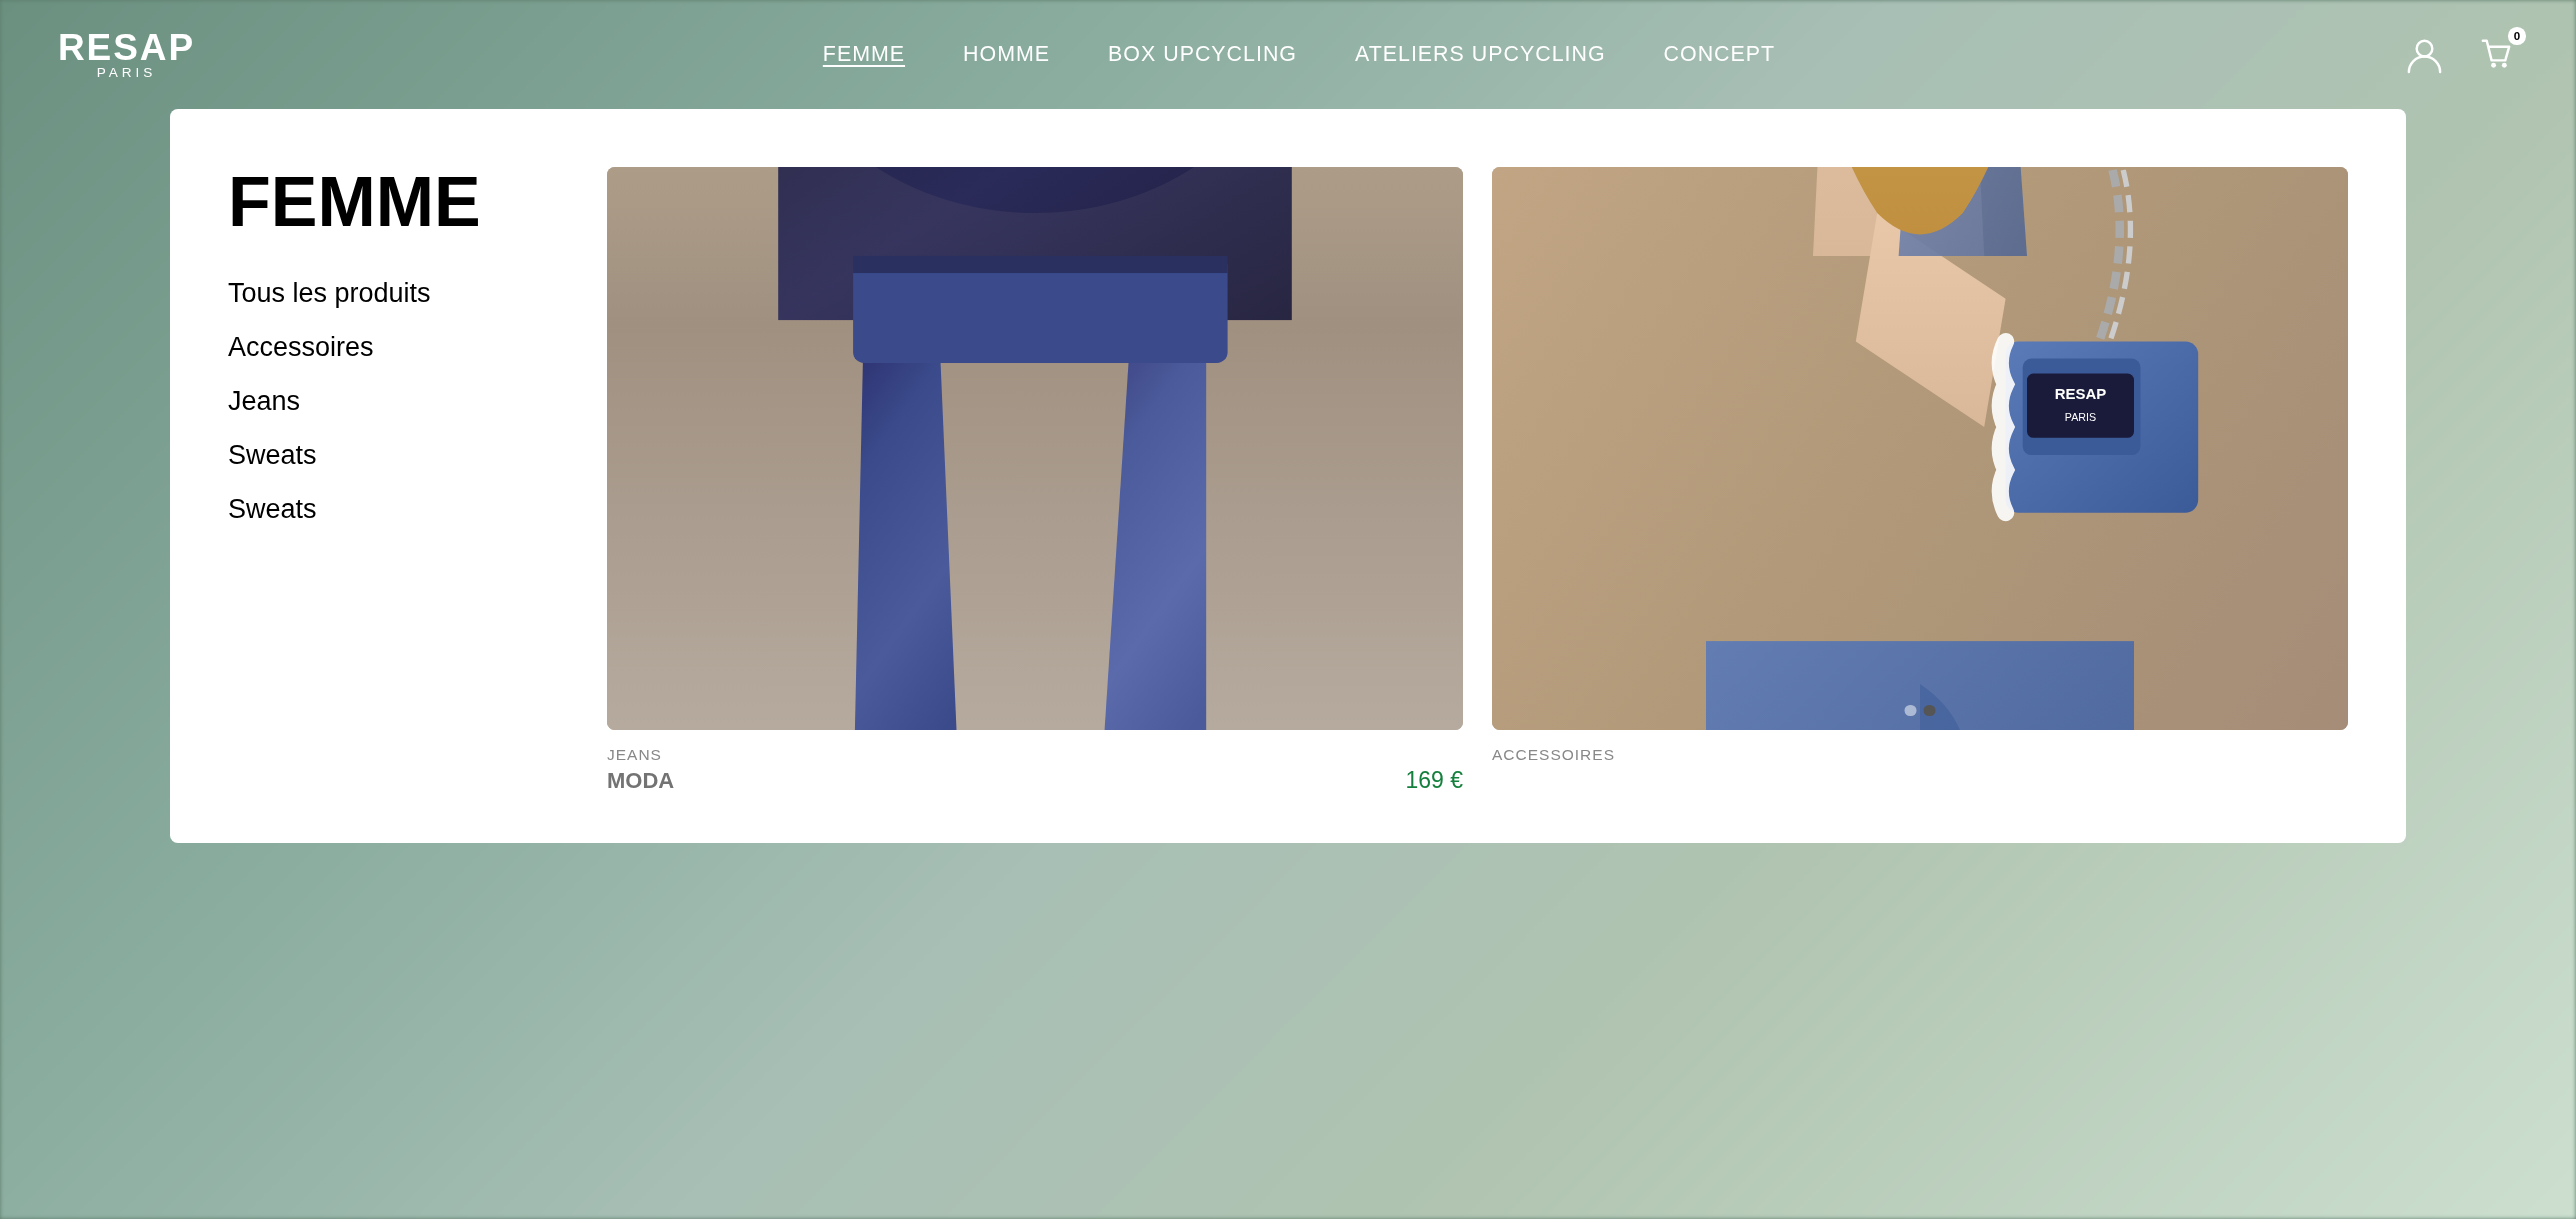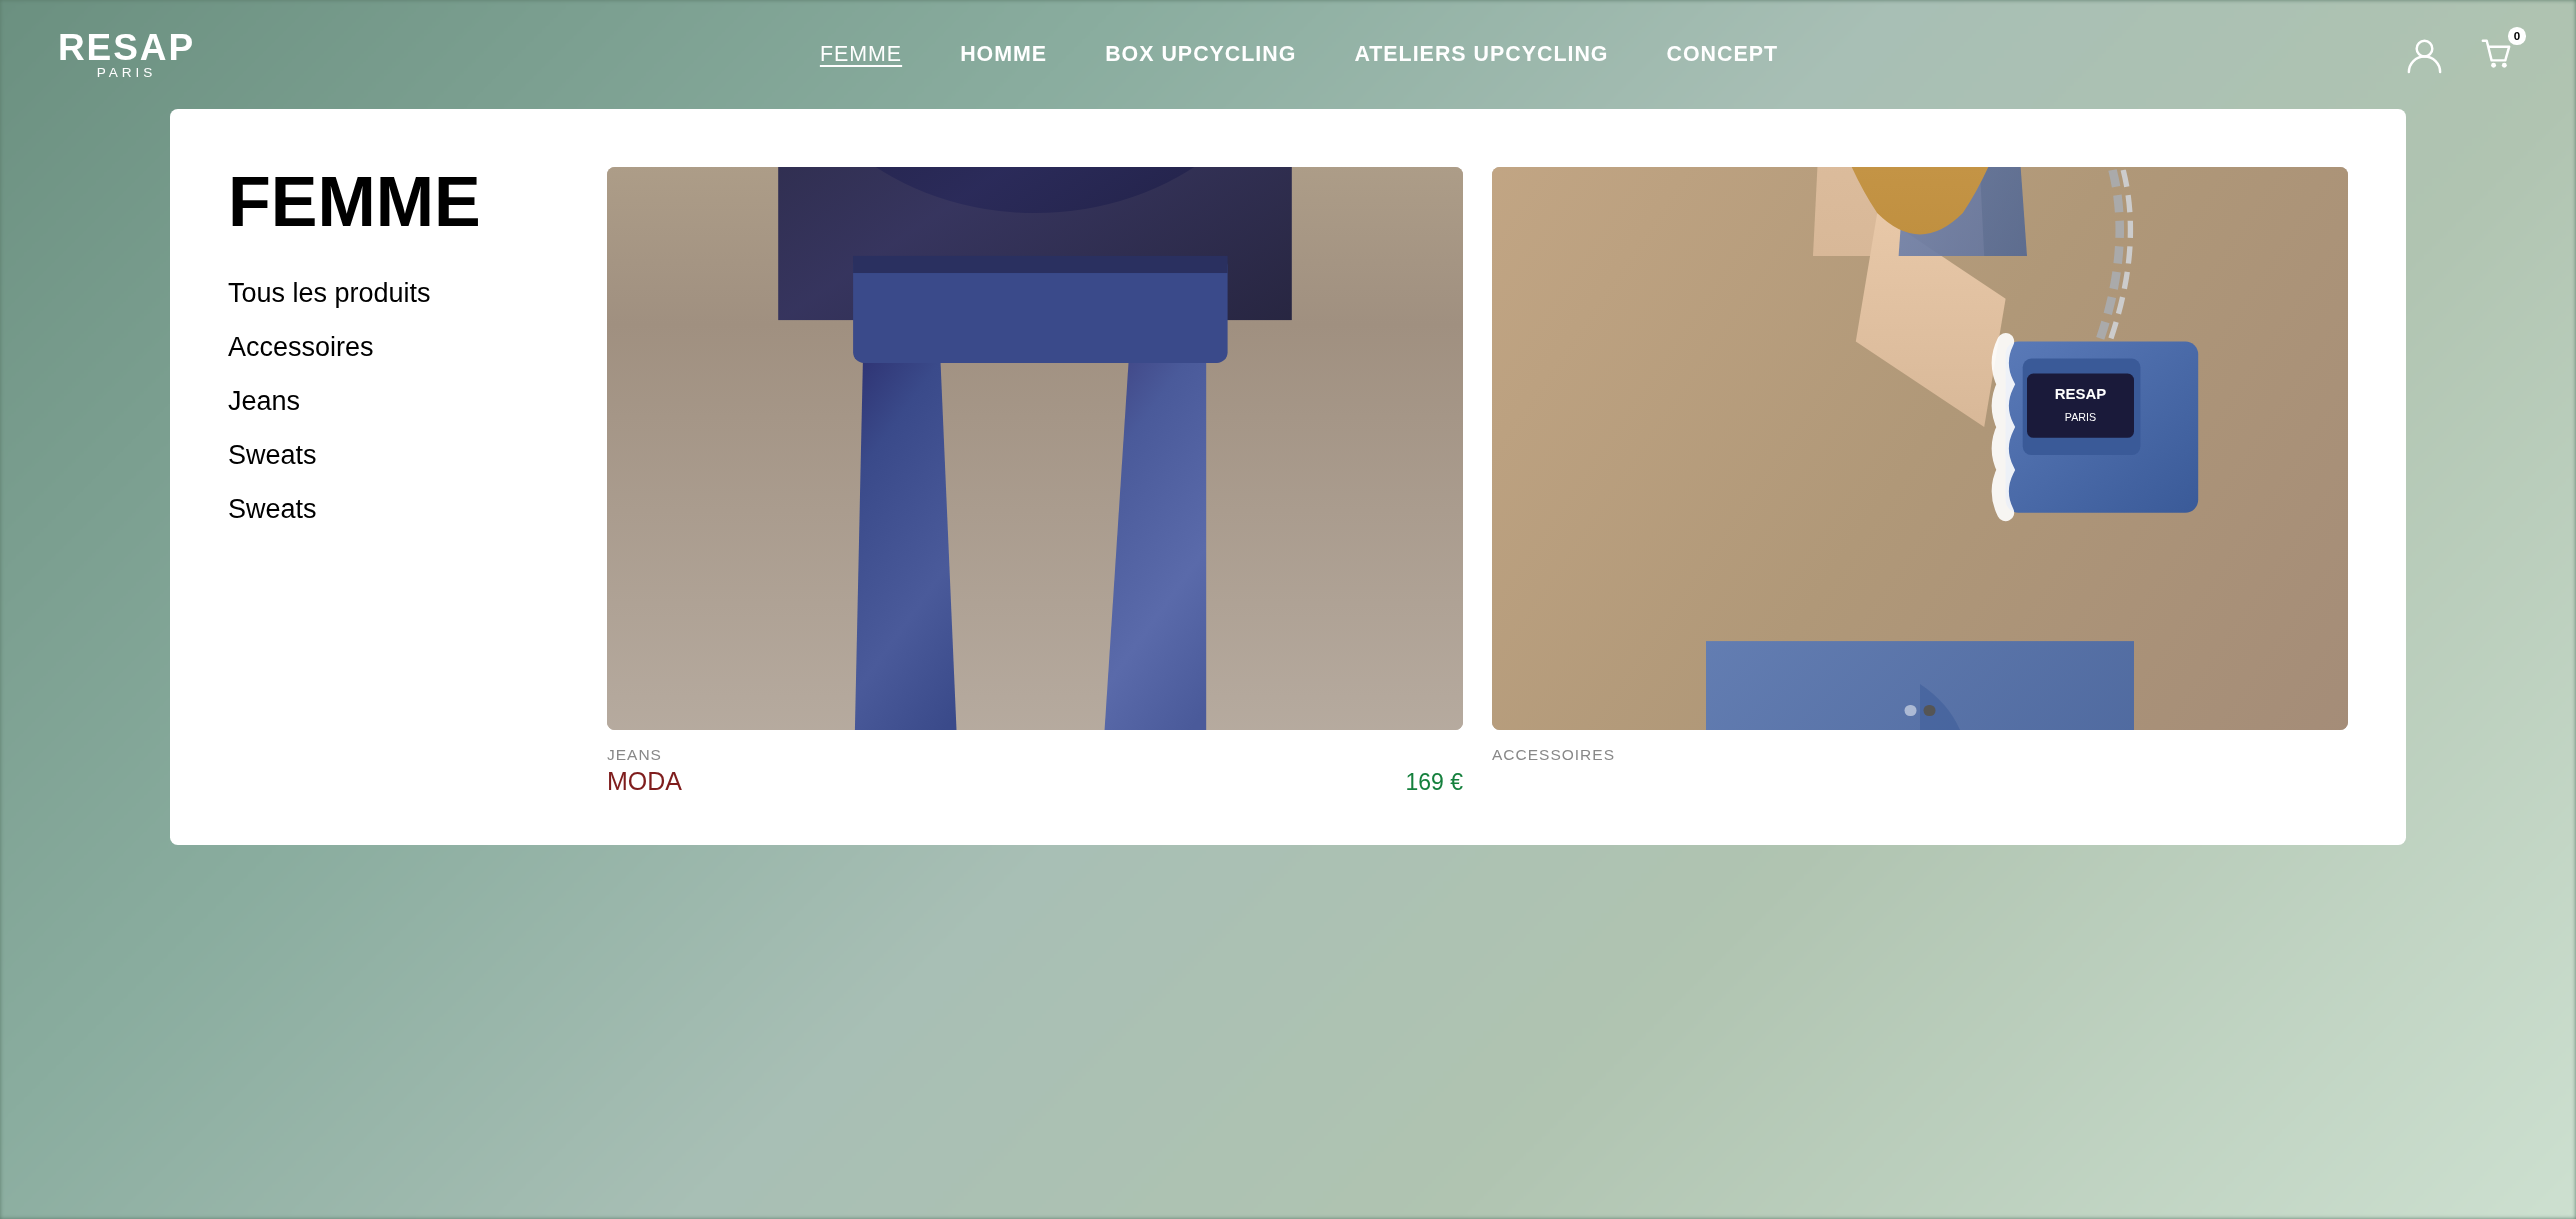--- a/index.html
+++ b/index.html
@@ -56,21 +56,21 @@
     }
 
     .nav-links {
       display: flex;
       gap: 58px;
       align-items: center;
     }
 
     .nav-link {
       font-size: 21.4px;
-      font-weight: 700;
+      font-weight: 400;
       color: #fff;
       text-decoration: none;
       letter-spacing: 1px;
       cursor: pointer;
       white-space: nowrap;
     }
 
     .nav-link.active {
       text-decoration: underline;
       text-underline-offset: 3.9px;
@@ -187,23 +187,23 @@
       margin-bottom: 3.9px;
     }
 
     .product-bottom {
       display: flex;
       justify-content: space-between;
       align-items: baseline;
     }
 
     .product-name {
-      font-size: 25px;
-      font-weight: 400;
-      color: #7f1d1d;
+      font-size: 22px;
+      font-weight: 700;
+      color: #737373;
     }
 
     .product-price {
       font-size: 23px;
       font-weight: 400;
       color: #15803d;
     }
 
     
     .cart-badge {

